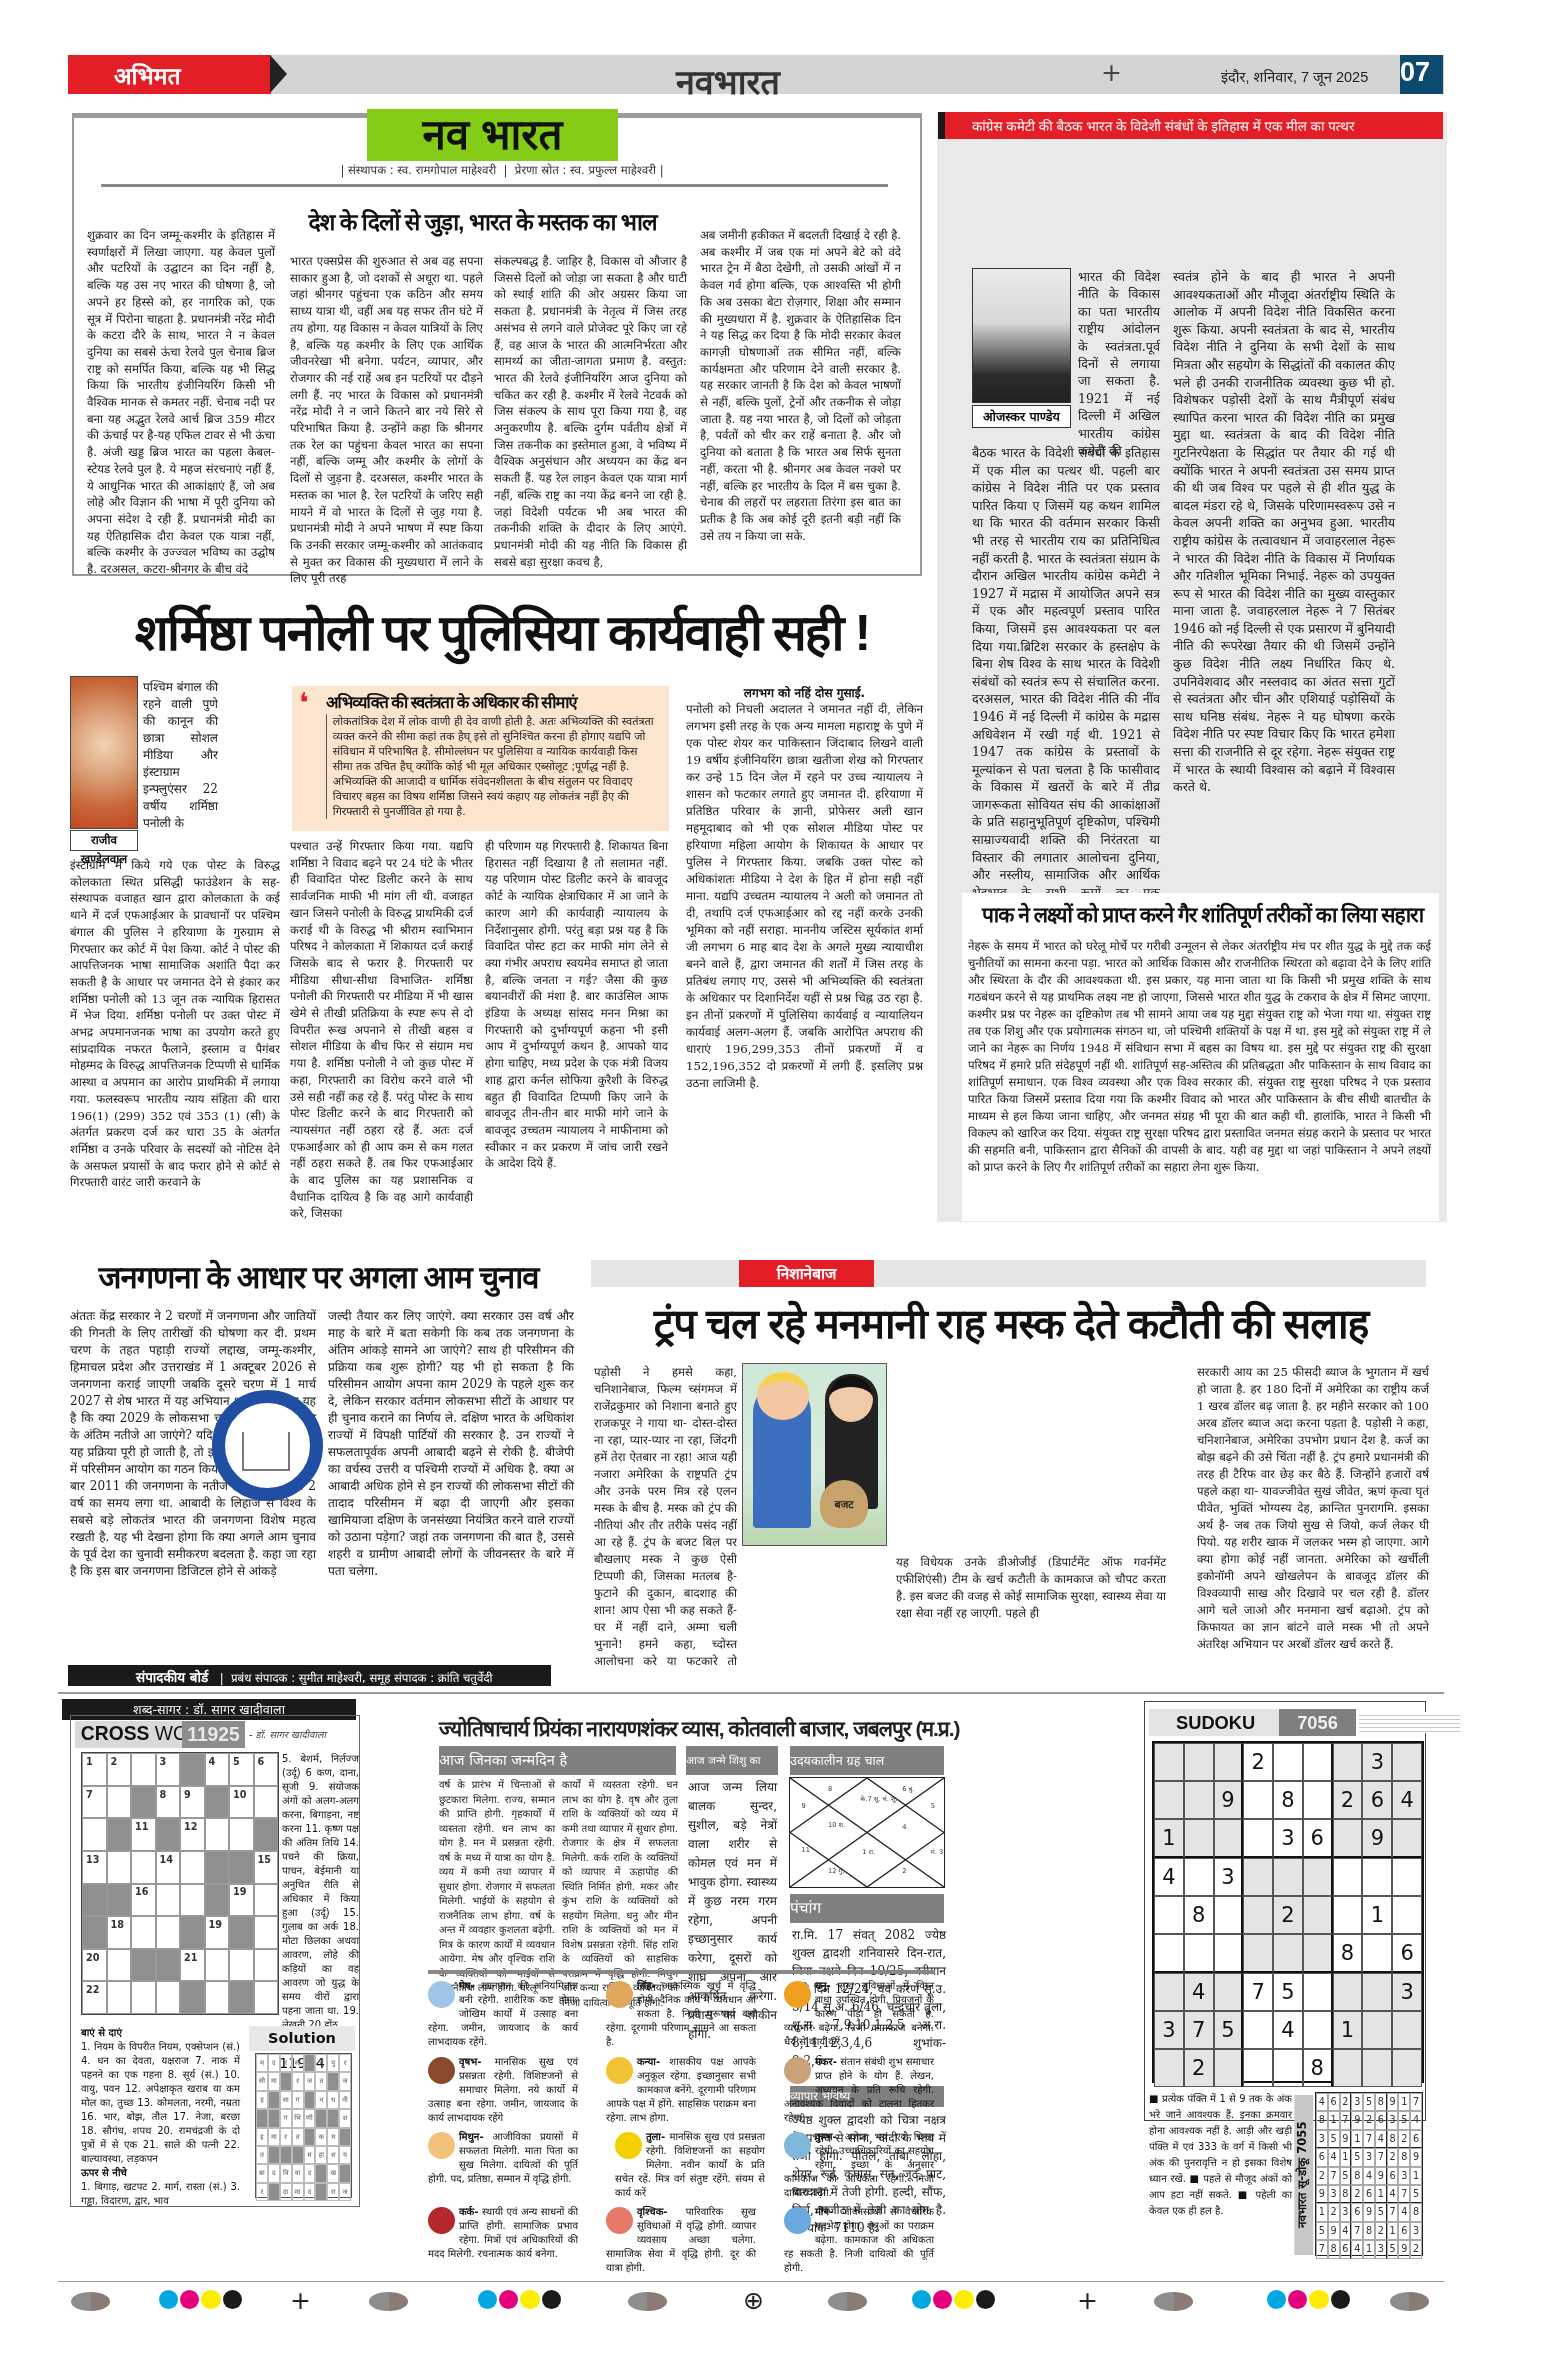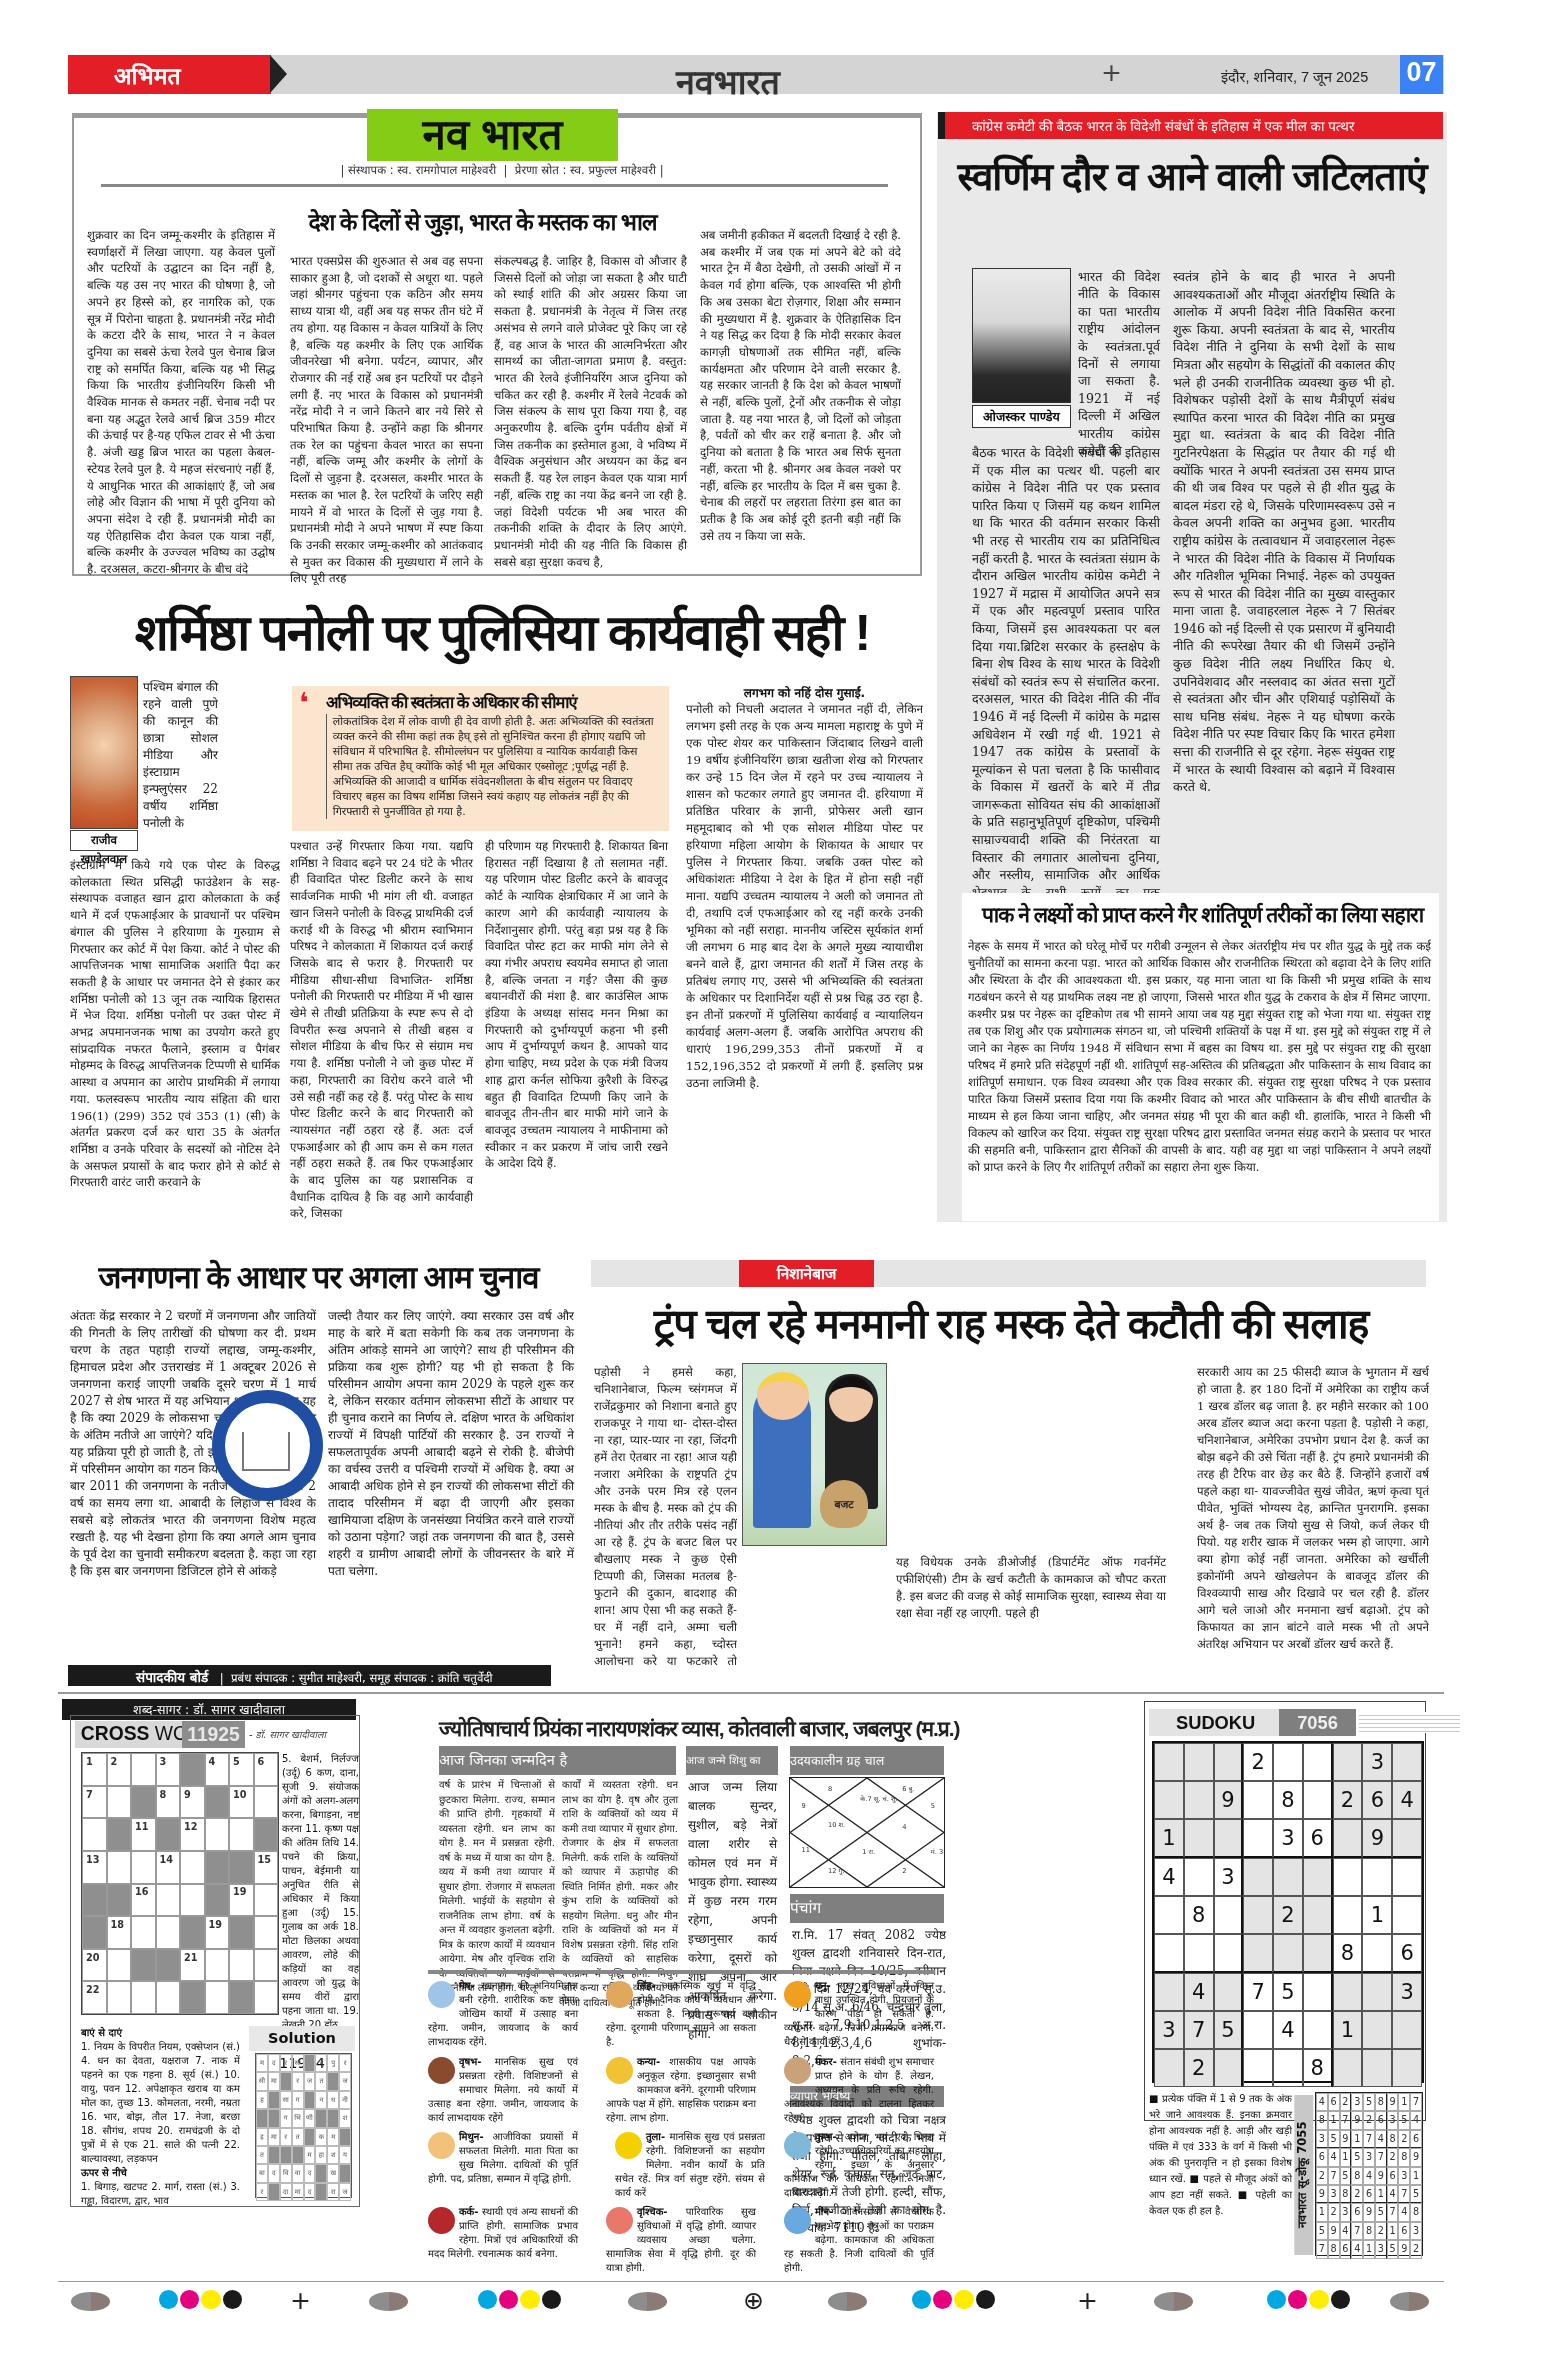--- a/index.html
+++ b/index.html
@@ -7,21 +7,21 @@
 .abs{position:absolute}
 .txt{font-size:12px;line-height:17px;text-align:justify;color:#1a1a1a;font-family:"DejaVu Serif",serif}
 .cond{font-family:"Liberation Sans",sans-serif;font-weight:bold;letter-spacing:-1px}
 
 #hdr{left:68px;top:55px;width:1376px;height:39px;background:#d4d4d4}
 #hdr-sec{left:68px;top:55px;width:203px;height:39px;background:#e41e26;color:#fff;font-size:23px;font-weight:bold;padding:3.9px 0 0 46px;font-family:"Liberation Sans",sans-serif}
 #hdr-arrow{left:270px;top:55px;width:0;height:0;border-top:19.3px solid transparent;border-bottom:19.3px solid transparent;border-left:17.4px solid #222}
 #hdr-title{left:676px;top:58px;font-size:34px;font-weight:bold;color:#333;font-family:"Liberation Sans",sans-serif}
 #hdr-plus{left:1101px;top:58px;font-size:25px;color:#444}
 #hdr-date{left:1221px;top:66px;font-size:14.5px;color:#222;font-family:"Liberation Sans",sans-serif}
-#hdr-page{left:1400px;top:55px;width:43px;height:39px;background:#3b82f6;color:#fff;font-size:27px;font-weight:bold;text-align:center;padding-top:1.9px;font-family:"Liberation Sans",sans-serif}
+#hdr-page{left:1400px;top:55px;width:43px;height:39px;background:#0c4a6e;color:#fff;font-size:27px;font-weight:bold;text-align:left;padding-top:1.9px;font-family:"Liberation Sans",sans-serif}
 
 #mast-box{left:72px;top:113px;width:850px;height:463px;border:2.9px solid #9a9a9a;border-top:5.8px solid #9a9a9a}
 #mast-logo{left:367px;top:109px;width:251px;height:52px;background:#84cc16;text-align:center;font-size:42px;font-weight:bold;font-family:"Liberation Sans",sans-serif;line-height:52px}
 #mast-sub{left:280px;top:162px;width:444px;text-align:center;font-size:11.6px;color:#333}
 #mast-rule{left:101px;top:184px;width:787px;height:2.9px;background:#888}
 #lead-head{left:222px;top:205px;width:521px;text-align:center;font-size:23px}
 
 #right-bg{left:937px;top:112px;width:510px;height:1110px;background:#e9e9e9}
 #right-kicker{left:938px;top:112px;width:505px;height:27px;background:#e41e26;color:#fff;font-size:13.5px;padding:4.8px 0 0 27px;font-family:"Liberation Sans",sans-serif;border-left:7.7px solid #1a1a1a}
 #right-head{left:946px;top:150px;width:492px;text-align:center;font-size:39px;line-height:54px}
@@ -118,21 +118,20 @@
 <div class="abs" id="mast-rule"></div>
 <div class="abs txt" style="left:87px;top:227px;width:188px;font-size:11.6px;line-height:16.7px">शुक्रवार का दिन जम्मू-कश्मीर के इतिहास में स्वर्णाक्षरों में लिखा जाएगा. यह केवल पुलों और पटरियों के उद्घाटन का दिन नहीं है, बल्कि यह उस नए भारत की घोषणा है, जो अपने हर हिस्से को, हर नागरिक को, एक सूत्र में पिरोना चाहता है. प्रधानमंत्री नरेंद्र मोदी के कटरा दौरे के साथ, भारत ने न केवल दुनिया का सबसे ऊंचा रेलवे पुल चेनाब ब्रिज राष्ट्र को समर्पित किया, बल्कि यह भी सिद्ध किया कि भारतीय इंजीनियरिंग किसी भी वैश्विक मानक से कमतर नहीं. चेनाब नदी पर बना यह अद्भुत रेलवे आर्च ब्रिज 359 मीटर की ऊंचाई पर है-यह एफिल टावर से भी ऊंचा है. अंजी खड्ड ब्रिज भारत का पहला केबल-स्टेयड रेलवे पुल है. ये महज संरचनाएं नहीं हैं, ये आधुनिक भारत की आकांक्षाएं हैं, जो अब लोहे और विज्ञान की भाषा में पूरी दुनिया को अपना संदेश दे रही हैं. प्रधानमंत्री मोदी का यह ऐतिहासिक दौरा केवल एक यात्रा नहीं, बल्कि कश्मीर के उज्ज्वल भविष्य का उद्घोष है. दरअसल, कटरा-श्रीनगर के बीच वंदे</div>
 <div class="abs cond" id="lead-head">देश के दिलों से जुड़ा, भारत के मस्तक का भाल</div>
 <div class="abs txt" style="left:290px;top:253px;width:193px;font-size:11.6px;line-height:16.7px">भारत एक्सप्रेस की शुरुआत से अब वह सपना साकार हुआ है, जो दशकों से अधूरा था. पहले जहां श्रीनगर पहुंचना एक कठिन और समय साध्य यात्रा थी, वहीं अब यह सफर तीन घंटे में तय होगा. यह विकास न केवल यात्रियों के लिए है, बल्कि यह कश्मीर के लिए एक आर्थिक जीवनरेखा भी बनेगा. पर्यटन, व्यापार, और रोजगार की नई राहें अब इन पटरियों पर दौड़ने लगी हैं. नए भारत के विकास को प्रधानमंत्री नरेंद्र मोदी ने न जाने कितने बार नये सिरे से परिभाषित किया है. उन्होंने कहा कि श्रीनगर तक रेल का पहुंचना केवल भारत का सपना नहीं, बल्कि जम्मू और कश्मीर के लोगों के दिलों से जुड़ना है. दरअसल, कश्मीर भारत के मस्तक का भाल है. रेल पटरियों के जरिए सही मायने में वो भारत के दिलों से जुड़ गया है. प्रधानमंत्री मोदी ने अपने भाषण में स्पष्ट किया कि उनकी सरकार जम्मू-कश्मीर को आतंकवाद से मुक्त कर विकास की मुख्यधारा में लाने के लिए पूरी तरह</div>
 <div class="abs txt" style="left:494px;top:253px;width:193px;font-size:11.6px;line-height:16.7px">संकल्पबद्ध है. जाहिर है, विकास वो औजार है जिससे दिलों को जोड़ा जा सकता है और घाटी को स्थाई शांति की ओर अग्रसर किया जा सकता है. प्रधानमंत्री के नेतृत्व में जिस तरह असंभव से लगने वाले प्रोजेक्ट पूरे किए जा रहे हैं, वह आज के भारत की आत्मनिर्भरता और सामर्थ्य का जीता-जागता प्रमाण है. वस्तुत: भारत की रेलवे इंजीनियरिंग आज दुनिया को चकित कर रही है. कश्मीर में रेलवे नेटवर्क को जिस संकल्प के साथ पूरा किया गया है, वह अनुकरणीय है. बल्कि दुर्गम पर्वतीय क्षेत्रों में जिस तकनीक का इस्तेमाल हुआ, वे भविष्य में वैश्विक अनुसंधान और अध्ययन का केंद्र बन सकती हैं. यह रेल लाइन केवल एक यात्रा मार्ग नहीं, बल्कि राष्ट्र का नया केंद्र बनने जा रही है. जहां विदेशी पर्यटक भी अब भारत की तकनीकी शक्ति के दीदार के लिए आएंगे. प्रधानमंत्री मोदी की यह नीति कि विकास ही सबसे बड़ा सुरक्षा कवच है,</div>
 <div class="abs txt" style="left:700px;top:227px;width:201px;font-size:11.6px;line-height:16.7px">अब जमीनी हकीकत में बदलती दिखाई दे रही है. अब कश्मीर में जब एक मां अपने बेटे को वंदे भारत ट्रेन में बैठा देखेगी, तो उसकी आंखों में न केवल गर्व होगा बल्कि, एक आश्वस्ति भी होगी कि अब उसका बेटा रोज़गार, शिक्षा और सम्मान की मुख्यधारा में है. शुक्रवार के ऐतिहासिक दिन ने यह सिद्ध कर दिया है कि मोदी सरकार केवल कागज़ी घोषणाओं तक सीमित नहीं, बल्कि कार्यक्षमता और परिणाम देने वाली सरकार है. यह सरकार जानती है कि देश को केवल भाषणों से नहीं, बल्कि पुलों, ट्रेनों और तकनीक से जोड़ा जाता है. यह नया भारत है, जो दिलों को जोड़ता है, पर्वतों को चीर कर राहें बनाता है. और जो दुनिया को बताता है कि भारत अब सिर्फ सुनता नहीं, करता भी है. श्रीनगर अब केवल नक्शे पर नहीं, बल्कि हर भारतीय के दिल में बस चुका है. चेनाब की लहरों पर लहराता तिरंगा इस बात का प्रतीक है कि अब कोई दूरी इतनी बड़ी नहीं कि उसे तय न किया जा सके.</div>
 
 <div class="abs" id="right-bg"></div>
 <div class="abs" id="right-kicker">कांग्रेस कमेटी की बैठक भारत के विदेशी संबंधों के इतिहास में एक मील का पत्थर</div>
 <div class="abs cond" id="right-head">
-  <div>स्वर्णिम दौर व आने वाली जटिलताएं</div>
 </div>
 <div class="abs" id="photo2"></div>
 <div class="abs" id="photo2-cap">ओजस्कर पाण्डेय</div>
 <div class="abs txt" style="left:1078px;top:268px;width:82px;font-size:12.6px;line-height:17.4px">भारत की विदेश नीति के विकास का पता भारतीय राष्ट्रीय आंदोलन के स्वतंत्रता.पूर्व दिनों से लगाया जा सकता है. 1921 में नई दिल्ली में अखिल भारतीय कांग्रेस कमेटी की</div>
 <div class="abs txt" style="left:972px;top:444px;width:188px;font-size:12.6px;line-height:17.6px">बैठक भारत के विदेशी संबंधों के इतिहास में एक मील का पत्थर थी. पहली बार कांग्रेस ने विदेश नीति पर एक प्रस्ताव पारित किया ए जिसमें यह कथन शामिल था कि भारत की वर्तमान सरकार किसी भी तरह से भारतीय राय का प्रतिनिधित्व नहीं करती है. भारत के स्वतंत्रता संग्राम के दौरान अखिल भारतीय कांग्रेस कमेटी ने 1927 में मद्रास में आयोजित अपने सत्र में एक और महत्वपूर्ण प्रस्ताव पारित किया, जिसमें इस आवश्यकता पर बल दिया गया.ब्रिटिश सरकार के हस्तक्षेप के बिना शेष विश्व के साथ भारत के विदेशी संबंधों को स्वतंत्र रूप से संचालित करना. दरअसल, भारत की विदेश नीति की नींव 1946 में नई दिल्ली में कांग्रेस के मद्रास अधिवेशन में रखी गई थी. 1921 से 1947 तक कांग्रेस के प्रस्तावों के मूल्यांकन से पता चलता है कि फासीवाद के विकास में खतरों के बारे में तीव्र जागरूकता सोवियत संघ की आकांक्षाओं के प्रति सहानुभूतिपूर्ण दृष्टिकोण, पश्चिमी साम्राज्यवादी शक्ति की निरंतरता या विस्तार की लगातार आलोचना दुनिया, और नस्लीय, सामाजिक और आर्थिक भेदभाव के सभी रूपों का एक संवेदनशील प्रदर्शन. 1947 में</div>
 <div class="abs txt" style="left:1173px;top:268px;width:222px;font-size:12.6px;line-height:17.6px">स्वतंत्र होने के बाद ही भारत ने अपनी आवश्यकताओं और मौजूदा अंतर्राष्ट्रीय स्थिति के आलोक में अपनी विदेश नीति विकसित करना शुरू किया. अपनी स्वतंत्रता के बाद से, भारतीय विदेश नीति ने दुनिया के सभी देशों के साथ मित्रता और सहयोग के सिद्धांतों की वकालत कीए भले ही उनकी राजनीतिक व्यवस्था कुछ भी हो. विशेषकर पड़ोसी देशों के साथ मैत्रीपूर्ण संबंध स्थापित करना भारत की विदेश नीति का प्रमुख मुद्दा था. स्वतंत्रता के बाद की विदेश नीति गुटनिरपेक्षता के सिद्धांत पर तैयार की गई थी क्योंकि भारत ने अपनी स्वतंत्रता उस समय प्राप्त की थी जब विश्व पर पहले से ही शीत युद्ध के बादल मंडरा रहे थे, जिसके परिणामस्वरूप उसे न केवल अपनी शक्ति का अनुभव हुआ. भारतीय राष्ट्रीय कांग्रेस के तत्वावधान में जवाहरलाल नेहरू ने भारत की विदेश नीति के विकास में निर्णायक और गतिशील भूमिका निभाई. नेहरू को उपयुक्त रूप से भारत की विदेश नीति का मुख्य वास्तुकार माना जाता है. जवाहरलाल नेहरू ने 7 सितंबर 1946 को नई दिल्ली से एक प्रसारण में बुनियादी नीति की रूपरेखा तैयार की थी जिसमें उन्होंने कुछ विदेश नीति लक्ष्य निर्धारित किए थे. उपनिवेशवाद और नस्लवाद का अंतत सत्ता गुटों से स्वतंत्रता और चीन और एशियाई पड़ोसियों के साथ घनिष्ठ संबंध. नेहरू ने यह घोषणा करके विदेश नीति पर स्पष्ट विचार किए कि भारत हमेशा सत्ता की राजनीति से दूर रहेगा. नेहरू संयुक्त राष्ट्र में भारत के स्थायी विश्वास को बढ़ाने में विश्वास करते थे.</div>
 <div class="abs" id="sub2-box"></div>
 <div class="abs cond" id="sub2-head">पाक ने लक्ष्यों को प्राप्त करने गैर शांतिपूर्ण तरीकों का लिया सहारा</div>
 <div class="abs txt" style="left:968px;top:938px;width:463px;font-size:11.6px;line-height:17px">नेहरू के समय में भारत को घरेलू मोर्चे पर गरीबी उन्मूलन से लेकर अंतर्राष्ट्रीय मंच पर शीत युद्ध के मुद्दे तक कई चुनौतियों का सामना करना पड़ा. भारत को आर्थिक विकास और राजनीतिक स्थिरता को बढ़ावा देने के लिए शांति और स्थिरता के दौर की आवश्यकता थी. इस प्रकार, यह माना जाता था कि किसी भी प्रमुख शक्ति के साथ गठबंधन करने से यह प्राथमिक लक्ष्य नष्ट हो जाएगा, जिससे भारत शीत युद्ध के टकराव के क्षेत्र में सिमट जाएगा. कश्मीर प्रश्न पर नेहरू का दृष्टिकोण तब भी सामने आया जब यह मुद्दा संयुक्त राष्ट्र को भेजा गया था. संयुक्त राष्ट्र तब एक शिशु और एक प्रयोगात्मक संगठन था, जो पश्चिमी शक्तियों के पक्ष में था. इस मुद्दे को संयुक्त राष्ट्र में ले जाने का नेहरू का निर्णय 1948 में संविधान सभा में बहस का विषय था. इस मुद्दे पर संयुक्त राष्ट्र की सुरक्षा परिषद में हमारे प्रति संदेहपूर्ण नहीं थी. शांतिपूर्ण सह-अस्तित्व की प्रतिबद्धता और पाकिस्तान के साथ विवाद का शांतिपूर्ण समाधान. एक विश्व व्यवस्था और एक विश्व सरकार की. संयुक्त राष्ट्र सुरक्षा परिषद ने एक प्रस्ताव पारित किया जिसमें प्रस्ताव दिया गया कि कश्मीर विवाद को भारत और पाकिस्तान के बीच सीधी बातचीत के माध्यम से हल किया जाना चाहिए, और जनमत संग्रह भी पूरा की बात कही थी. हालांकि, भारत ने किसी भी विकल्प को खारिज कर दिया. संयुक्त राष्ट्र सुरक्षा परिषद द्वारा प्रस्तावित जनमत संग्रह कराने के प्रस्ताव पर भारत की सहमति बनी, पाकिस्तान द्वारा सैनिकों की वापसी के बाद. यही वह मुद्दा था जहां पाकिस्तान ने अपने लक्ष्यों को प्राप्त करने के लिए गैर शांतिपूर्ण तरीकों का सहारा लेना शुरू किया.</div>
 

